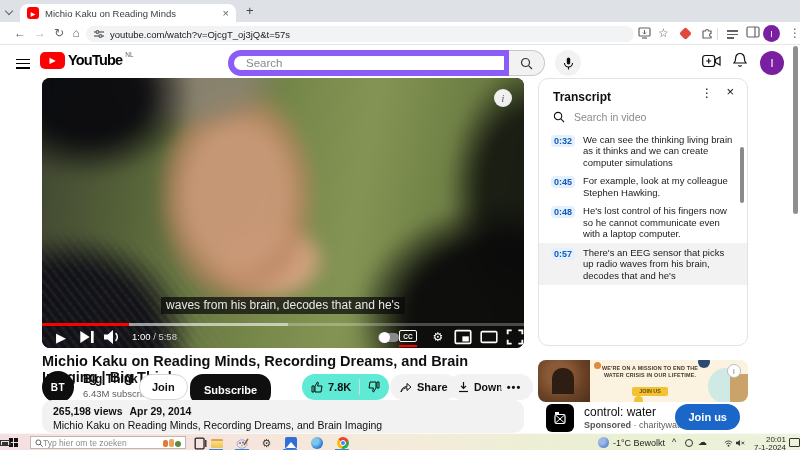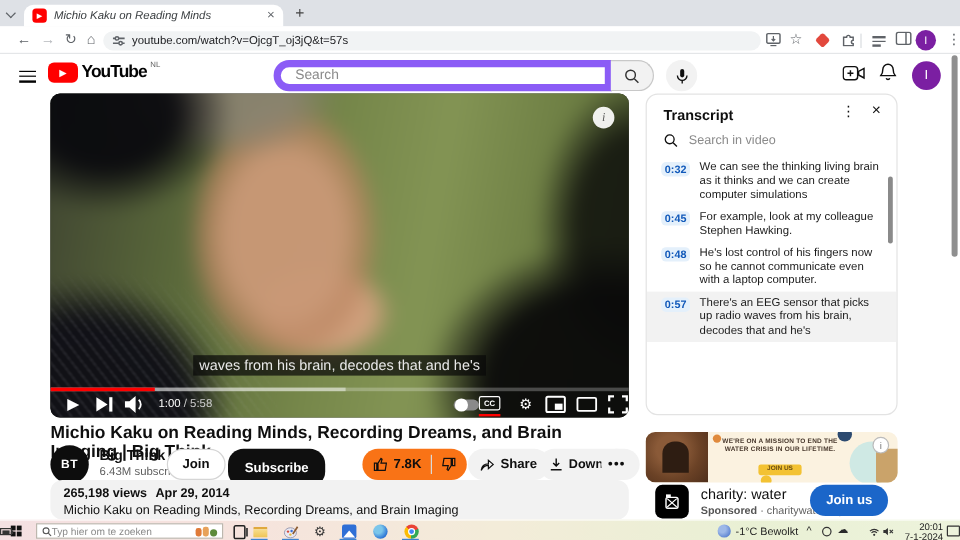--- a/index.html
+++ b/index.html
@@ -9,21 +9,21 @@
   input { font-family:inherit; border:none; outline:none; background:transparent; }
   input::placeholder { color:#8a8a8a; opacity:1; }
   svg { display:block; }
 
   
   #tabstrip { left:0; top:0; width:800px; height:22px; background:#dee1e6; }
   #tab-chevron { left:6px; top:8px; width:8px; height:8px; }
   #tab-chevron i { display:block; width:6px; height:6px; border-right:1.5px solid #5f6368; border-bottom:1.5px solid #5f6368; transform:rotate(45deg); }
   #active-tab { left:20px; top:4px; width:216px; height:18px; background:#fff; border-radius:8px 8px 0 0; display:flex; align-items:center; padding:0 7px; gap:6px; }
   #tab-favicon { width:12px; height:12px; background:#f00; border-radius:3px; color:#fff; font-size:6px; display:flex; align-items:center; justify-content:center; flex:none; }
-  #tab-title { font-size:9.5px; color:#3c4043; white-space:nowrap; overflow:hidden; flex:1;font-style:italic; }
+  #tab-title { font-size:9.5px; color:#3c4043; white-space:nowrap; overflow:hidden; flex:1; }
   #tab-close { font-size:11px; color:#5f6368; flex:none; cursor:default; }
   #new-tab { left:246px; top:3px; font-size:13px; color:#444; }
 
   #toolbar { left:0; top:22px; width:800px; height:23px; background:#fff; border-bottom:1px solid #e4e6e8; }
   .nav-ic { top:4px; font-size:12px; color:#5f6368; width:16px; text-align:center; }
   .nav-ic.dis { color:#b6b9bd; }
   #url-pill { left:86px; top:4px; width:548px; height:16px; background:#f1f3f4; border-radius:8px; display:flex; align-items:center; padding:0 8px; gap:6px; }
   #url-text { font-size:9.5px; color:#202124; white-space:nowrap; }
   .tb-right { top:4px; color:#5f6368; }
   #tb-divider { left:717px; top:6px; width:1px; height:12px; background:#dadce0; }
@@ -81,21 +81,21 @@
 
   
   #video-title { left:42px; top:353px; width:482px; font-size:14.5px; font-weight:bold; color:#0f0f0f; }
   #channel-avatar { left:42px; top:371px; width:32px; height:32px; border-radius:50%; background:#0d0d0d; color:#fff; font-size:10px; font-weight:bold; letter-spacing:.5px; display:flex; align-items:center; justify-content:center; }
   #channel-name { left:83px; top:372px; font-size:12px; font-weight:bold; color:#0f0f0f; display:flex; gap:4px; align-items:center; }
   #channel-name .check { font-size:8.5px; color:#606060; font-weight:normal; }
   #channel-subs { left:83px; top:388px; font-size:9.5px; color:#606060; }
   .pill { position:absolute; top:374px; height:26px; border-radius:13px; display:inline-flex; align-items:center; font-size:11px; font-weight:bold; color:#0f0f0f; padding:0 12px; gap:5px; }
   #join-btn { left:139px; background:#fff; border:1px solid #d5d5d5; }
   #subscribe-btn { left:190px; background:#0f0f0f; color:#fff; padding:16px 14px; }
-  #like-pill { left:302px; background:#f97316; padding:0 9px; }
+  #like-pill { left:302px; background:#5eead4; padding:0 9px; }
   #like-pill .sep { width:1px; height:16px; background:#d9d9d9; margin:0 3px; }
   #share-pill { left:390px; background:#f2f2f2; padding:0 10px; }
   #download-pill { left:449px; background:#f2f2f2; padding:0 9px; font-size:10.5px; }
   #more-btn { left:501px; top:374px; width:26px; height:26px; border-radius:50%; background:#f2f2f2; color:#0f0f0f; font-size:11px; display:flex; align-items:center; justify-content:center; letter-spacing:1px; font-weight:bold; }
   #desc-box { left:42px; top:400px; width:482px; height:33px; background:#f2f2f2; border-radius:10px; padding:5px 11px; }
   #desc-line1 { font-size:10.5px; font-weight:bold; color:#0f0f0f; }
   #desc-line1 .date { margin-left:7px; }
   #desc-line2 { font-size:10.5px; color:#0f0f0f; margin-top:2px; }
 
   
@@ -381,21 +381,21 @@
   <div id="ad-info" class="abs">i</div>
 </div>
 <div id="ad-row" class="abs">
   <div id="ad-logo" class="abs">
     <svg width="16" height="16" viewBox="0 0 16 16">
         <rect x="3" y="4.5" width="10" height="9" rx="1.5" fill="none" stroke="#fff" stroke-width="1.2"></rect>
         <path d="M4 5.5l8 7M12 5.5l-8 7" stroke="#fff" stroke-width="1"></path>
         <rect x="3" y="2" width="4" height="2.5" fill="#fff"></rect>
       </svg>
   </div>
-  <div id="ad-name" class="abs">charity: water</div>
+  <div id="ad-name" class="abs">control: water</div>
   <div id="ad-sub" class="abs"><b>Sponsored</b><span> · </span><span>charitywater.org</span></div>
   <div id="ad-join" class="abs">Join us</div>
 </div>
 
 <div id="taskbar" class="abs">
   <div id="start-btn" class="abs">
       <i></i>
       <i></i>
       <i></i>
       <i></i>

